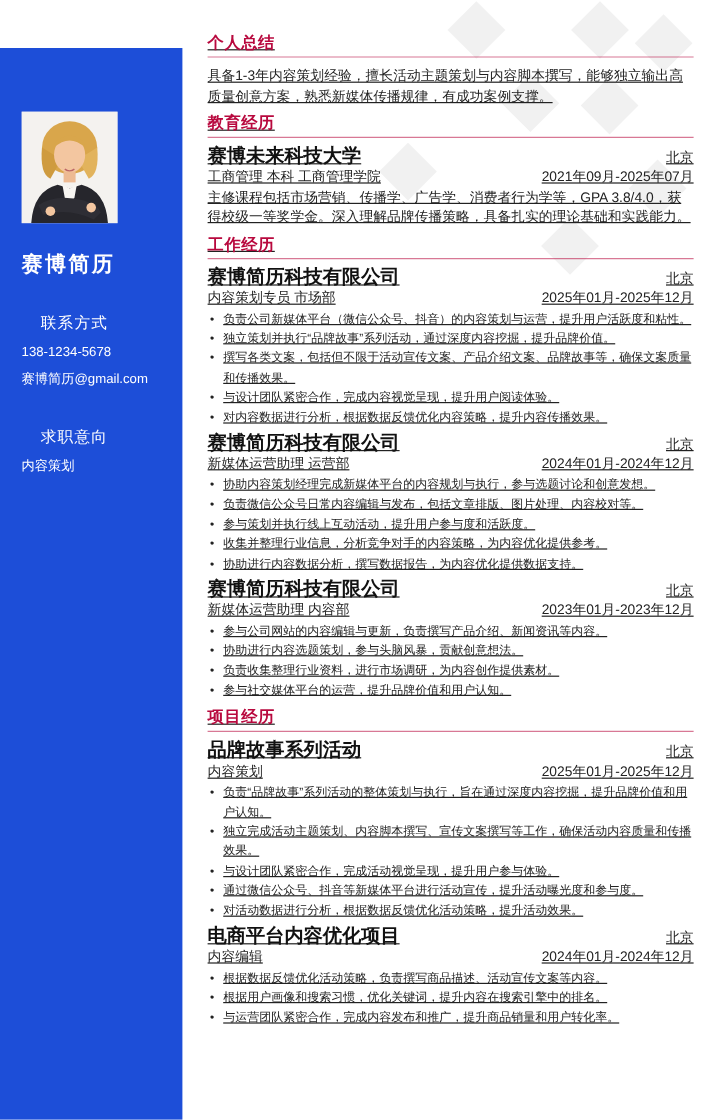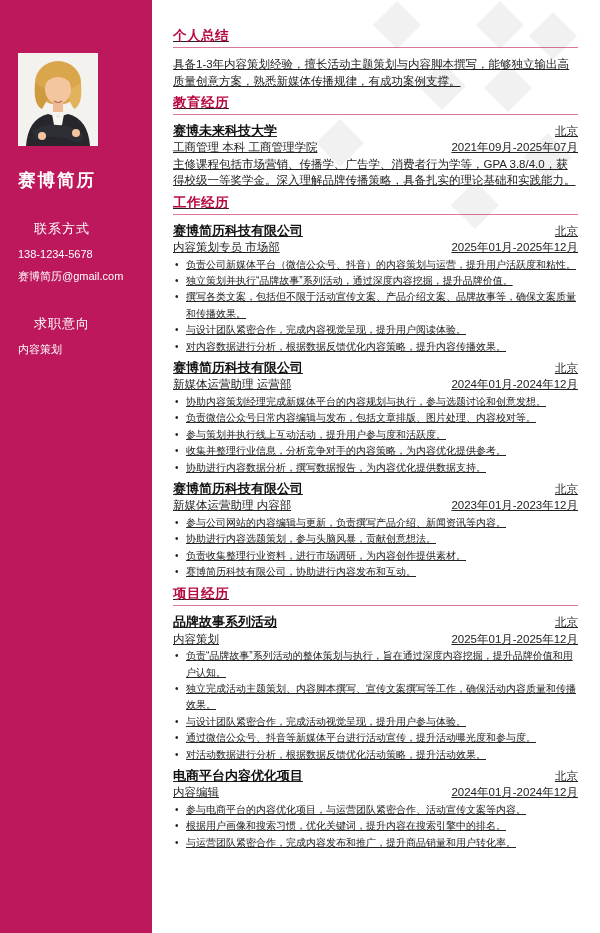--- a/index.html
+++ b/index.html
@@ -3,22 +3,22 @@
 <meta charset="utf-8">
 <style>
   * { margin:0; padding:0; box-sizing:border-box; }
   html,body { width:600px; }
   body {
     height:933px; overflow:hidden; display:flex; background:#ffffff;
     font-family:"Liberation Sans","DejaVu Sans",sans-serif; color:#222;
   }
   
   .sidebar {
-    flex:0 0 152px; width:152px; background:#be185d; color:#fff;
-    padding:0 18px; position:relative;
+    flex:0 0 152px; width:152px; background:#1d4ed8; color:#fff;
+    padding:0 18px; position:relative;margin-top:40px;
   }
   .photo {
     width:80px; height:93px; margin-top:53px; background:#F4F2EF; overflow:hidden;
   }
   .photo svg { display:block; }
   .name { margin-top:22px; font-size:17.5px; font-weight:700; letter-spacing:2px; }
   .side-h { margin-top:28px; font-size:13px; font-weight:400; letter-spacing:1px;padding-left:16px; }
   .side-h.objective { margin-top:32px; }
   .side-v { margin-top:10px; font-size:11px; line-height:13px; }
   .side-v + .side-v { margin-top:9px; }
@@ -33,21 +33,21 @@
   .section-title {
     color:#B8093E; font-size:13.5px; font-weight:700; line-height:15px;
     padding-bottom:4px; border-bottom:1.5px solid rgba(184,9,62,0.55);
     margin-bottom:8px; letter-spacing:0.5px;
   }
   .para { font-size:11.5px; line-height:16.5px; color:#222; }
   .row {
     display:flex; justify-content:space-between; align-items:baseline;
     font-size:11.5px; line-height:16.4px; color:#222;
   }
-  .strong { font-weight:700; font-size:13px; color:#111; }
+  .strong { font-weight:700; font-size:16px; color:#111; }
   .entry { margin-bottom:5px; }
   .bullets { list-style:none; margin:1px 0 3px; }
   .bullets li {
     position:relative; padding-left:13px; font-size:10px; line-height:16.4px; color:#222;
   }
   .bullets li::before { content:"•"; position:absolute; left:2px; top:0; }
 </style>
 </head>
 <body>
 
@@ -156,21 +156,21 @@
         <span>北京</span>
       </div>
       <div class="row">
         <span>新媒体运营助理 内容部</span>
         <span>2023年01月-2023年12月</span>
       </div>
       <ul class="bullets">
         <li>参与公司网站的内容编辑与更新，负责撰写产品介绍、新闻资讯等内容。</li>
         <li>协助进行内容选题策划，参与头脑风暴，贡献创意想法。</li>
         <li>负责收集整理行业资料，进行市场调研，为内容创作提供素材。</li>
-        <li>赛博简历科技有限公司，协助进行内容发布和互动。</li>
+        <li>参与社交媒体平台的运营，提升品牌价值和用户认知。</li>
       </ul>
     </div>
   </section>
 
   <section class="section">
     <div class="section-title">项目经历</div>
 
     <div class="entry">
       <div class="row">
         <span class="strong">品牌故事系列活动</span>
@@ -192,21 +192,21 @@
     <div class="entry">
       <div class="row">
         <span class="strong">电商平台内容优化项目</span>
         <span>北京</span>
       </div>
       <div class="row">
         <span>内容编辑</span>
         <span>2024年01月-2024年12月</span>
       </div>
       <ul class="bullets">
-        <li>参与电商平台的内容优化项目，与运营团队紧密合作、活动宣传文案等内容。</li>
+        <li>根据数据反馈优化活动策略，负责撰写商品描述、活动宣传文案等内容。</li>
         <li>根据用户画像和搜索习惯，优化关键词，提升内容在搜索引擎中的排名。</li>
         <li>与运营团队紧密合作，完成内容发布和推广，提升商品销量和用户转化率。</li>
 
       </ul>
     </div>
   </section>
 
 </main>
 
 </body></html>

